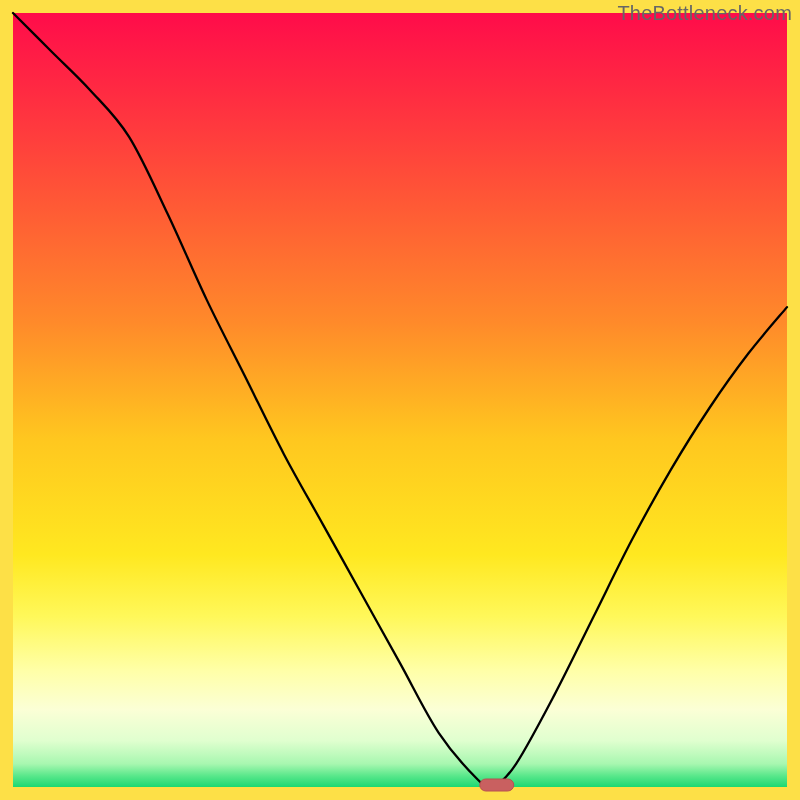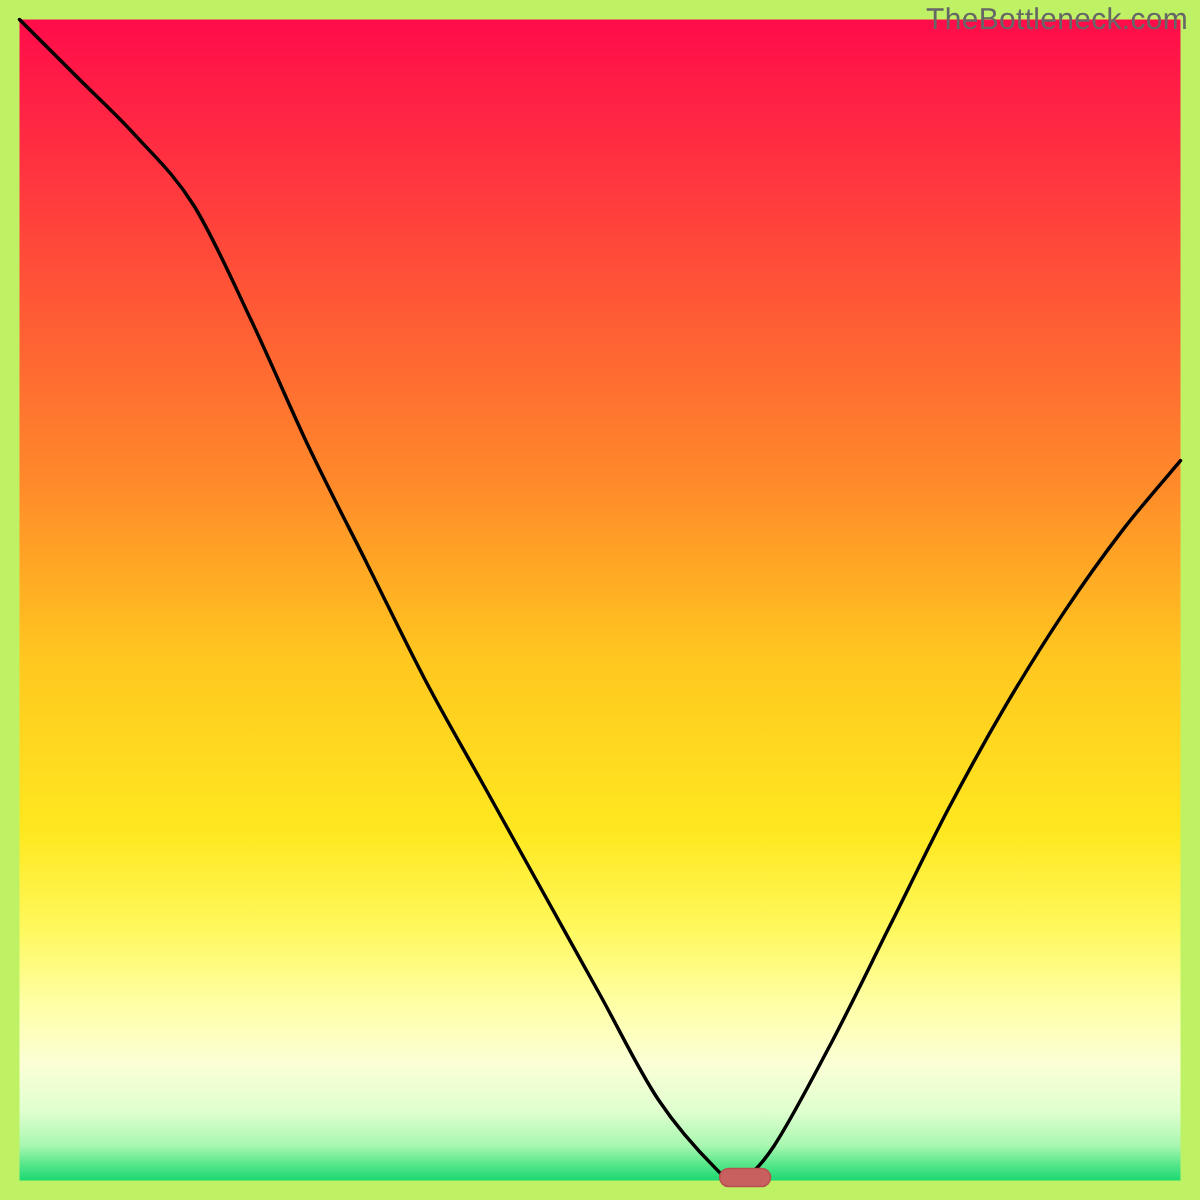--- a/index.html
+++ b/index.html
@@ -6,21 +6,21 @@
     margin: 0;
     padding: 0;
     width: 800px;
     height: 800px;
     overflow: hidden;
     font-family: Arial, Helvetica, sans-serif;
   }
   .frame {
     width: 800px;
     height: 800px;
-    background: #bef264;
+    background: #fde047;
     position: relative;
   }
   .watermark {
     position: absolute;
     top: 2px;
     right: 8px;
     color: #666;
     font-size: 20px;
     font-weight: 500;
     z-index: 5;

